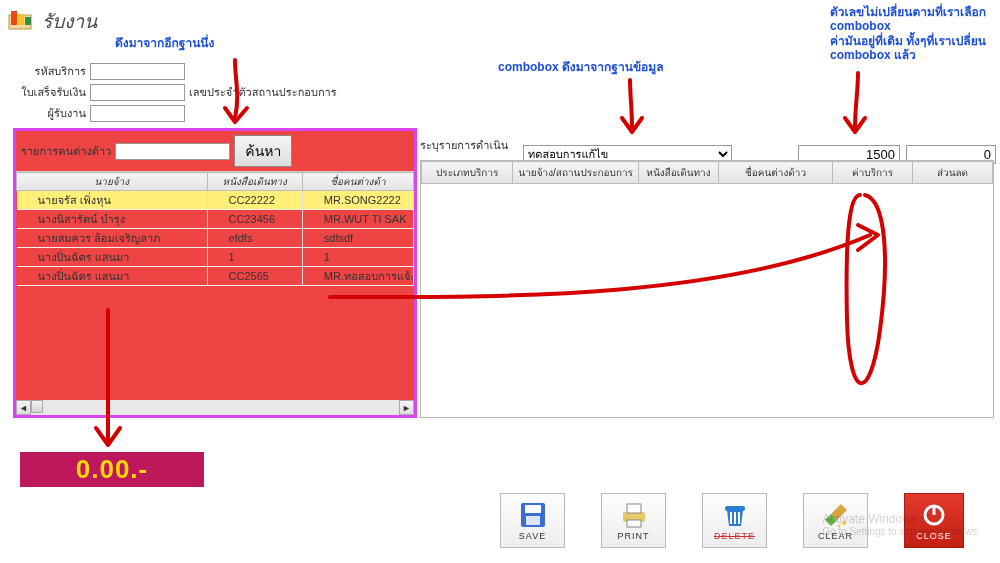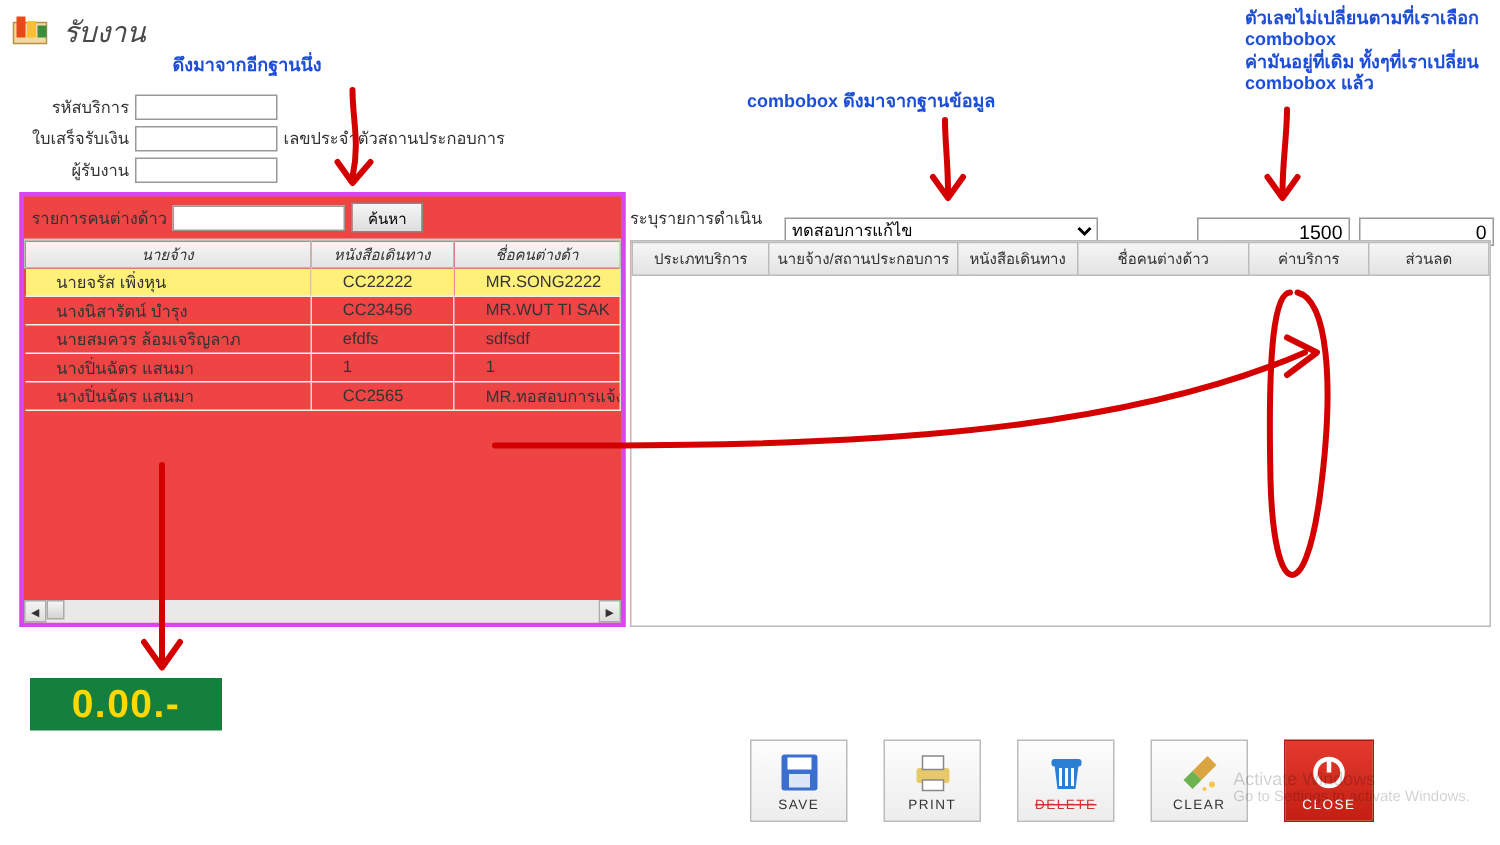--- a/index.html
+++ b/index.html
@@ -103,24 +103,24 @@
   }
   .search-row label { font-size: 11px; }
   .search-row input {
     border: 1px solid #999;
     height: 17px;
     width: 115px;
   }
   .search-row button {
     border: 1px solid #888;
     background: linear-gradient(#f5f5f5, #ddd);
-    height: 20px;
+    height: 32px;
     padding: 0 10px;
     cursor: pointer;
-    font-size: 10px;
+    font-size: 14px;
   }
   .grid {
     width: 100%;
     border-collapse: collapse;
     table-layout: fixed;
   }
   .grid thead th {
     background: linear-gradient(#f5f5f5, #e3e3e3);
     border: 1px solid #bbb;
     font-size: 10px;
@@ -159,23 +159,23 @@
     font-size: 9px;
   }
   .h-scroll .track { flex:1; height:15px; background:#e9e9e9; position:relative;}
   .h-scroll .thumb { position:absolute; left:0; top:0; height:13px; width:12px; background:linear-gradient(#f5f5f5,#d4d4d4); border:1px solid #aaa;}
 
   
   .total-display {
     position: absolute;
     left: 20px;
     top: 452px;
-    width: 128px;
+    width: 184px;
     height: 35px;
-    background: #15803d;
+    background: #be185d;
     color: #ffd800;
     font-weight: bold;
     font-size: 26px;
     display: flex;
     align-items: center;
     justify-content: center;
     font-family: "Tahoma", sans-serif;
     letter-spacing: 1px;
   }
 
@@ -229,21 +229,21 @@
     height: 22px;
     white-space: normal;
   }
 
   
   .action-row {
     position: absolute;
     left: 500px;
     bottom: 15px;
     display: flex;
-    gap: 24px;
+    gap: 36px;
     align-items: flex-end;
   }
   .action-btn {
     width: 65px;
     height: 55px;
     border: 1px solid #bbb;
     background: linear-gradient(#fdfdfd,#ededed);
     display: flex;
     flex-direction: column;
     align-items: center;

